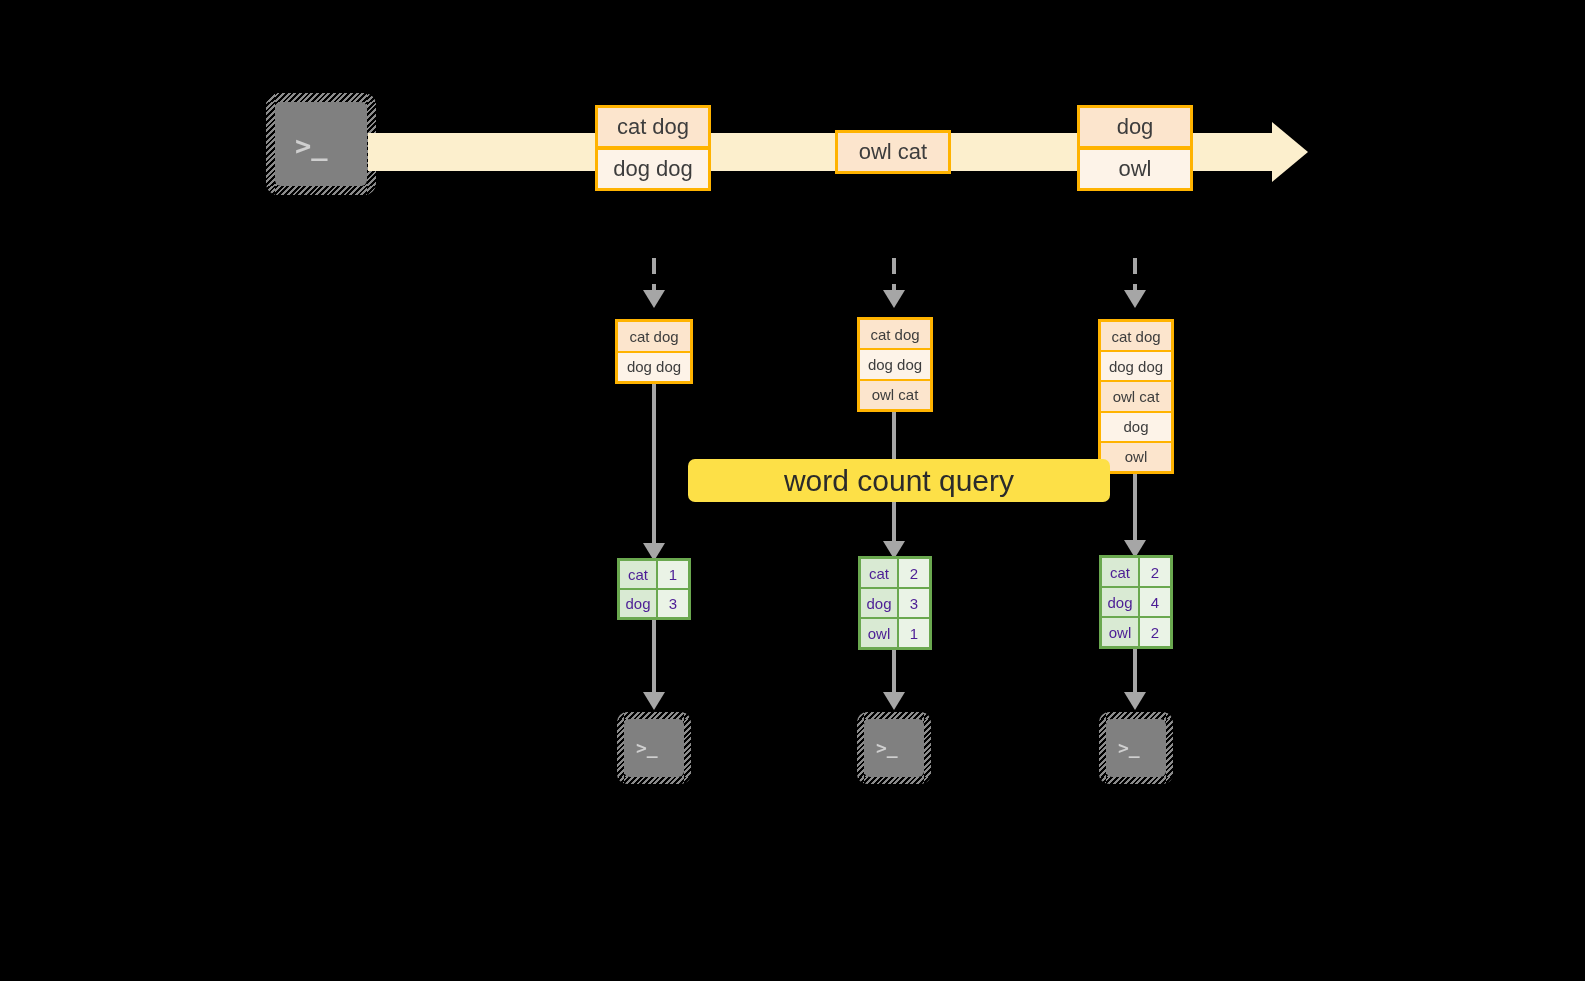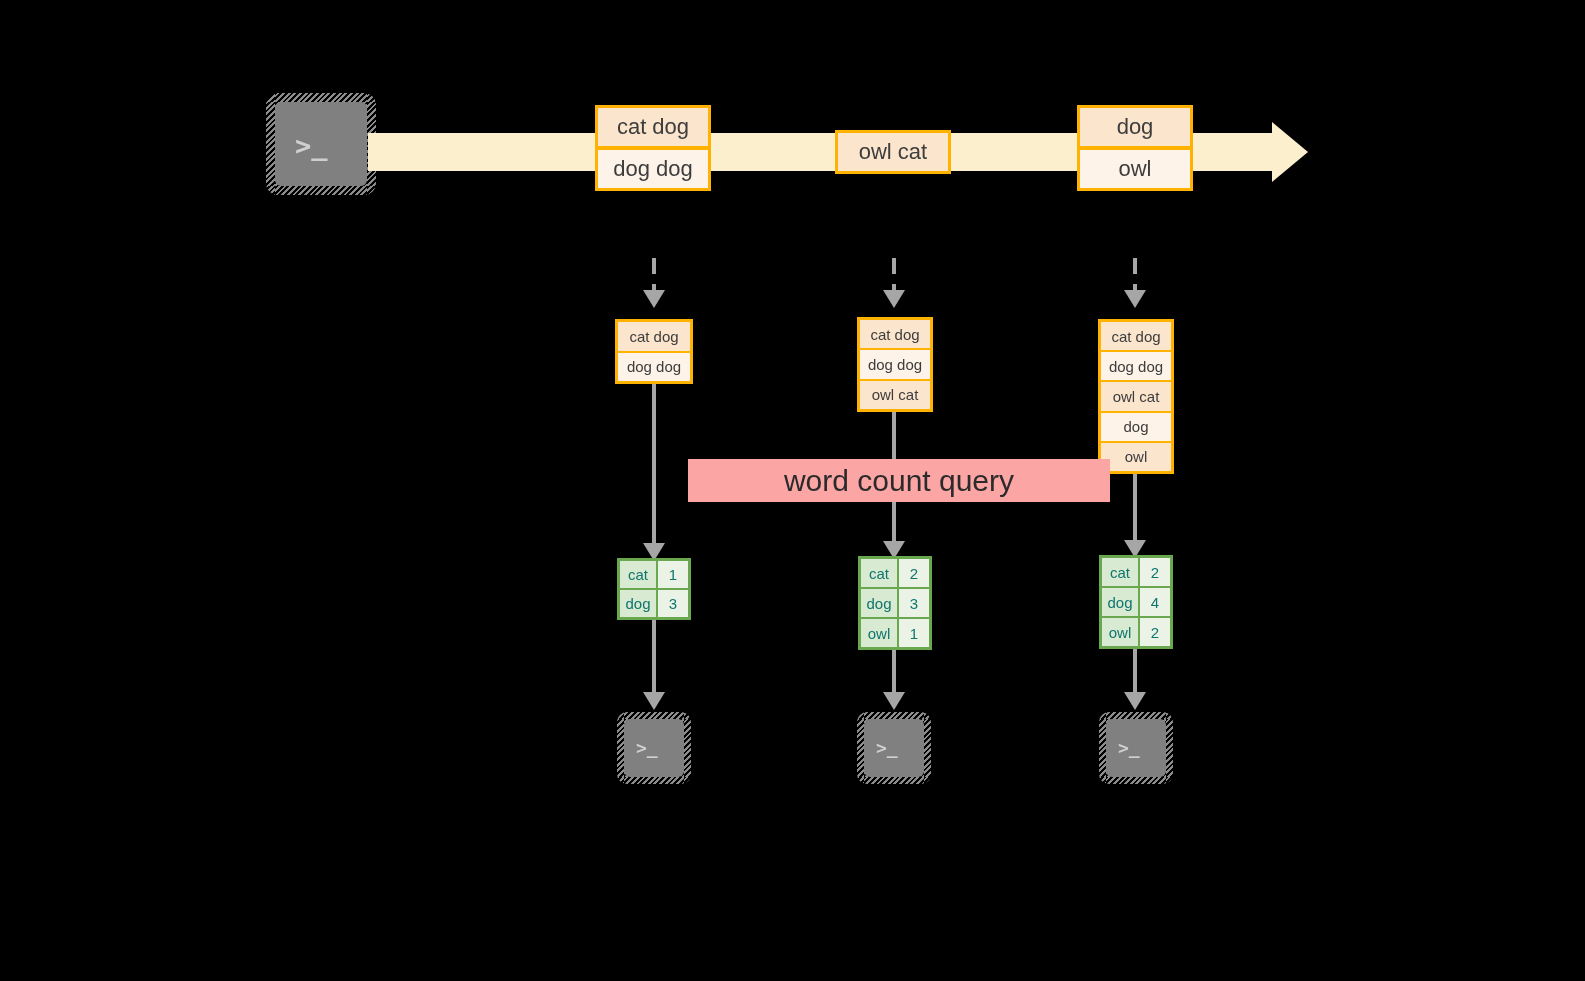--- a/index.html
+++ b/index.html
@@ -117,21 +117,21 @@
     flex: 1 1 auto;
     display: flex;
     border-bottom: 2px solid #6aa84f;
   }
   .gtable .grow:last-child { border-bottom: none; }
   .gtable .gcell {
     box-sizing: border-box;
     display: flex;
     align-items: center;
     justify-content: center;
-    color: #0f766e;
+    color: #4c1d95;
     white-space: nowrap;
   }
   .gtable .gcell.word {
     flex: 0 0 56%;
     background: #d9ead3;
     border-right: 2px solid #6aa84f;
   }
   .gtable .gcell.count {
     flex: 1 1 auto;
     background: #eaf3e6;
@@ -159,26 +159,27 @@
     width: 0;
     height: 0;
     border-left: 11px solid transparent;
     border-right: 11px solid transparent;
     border-top: 18px solid #a6a6a6;
   }
 
   
   .label-band {
     position: absolute;
-    background: #fca5a5;
+    background: #fde047;
     display: flex;
     align-items: center;
     justify-content: center;
     color: #2b2b2b;
     white-space: nowrap;
+    border-radius: 7px;
   }
 </style>
 </head>
 <body>
 
 <div id="canvas">
 
   <div class="terminal" style="left:266px; top:93px; width:110px; height:102px;">
     <div class="term-inner"></div>
     <div class="prompt" style="left:20px; top:30px; font-size:27px;">&gt;_</div>

